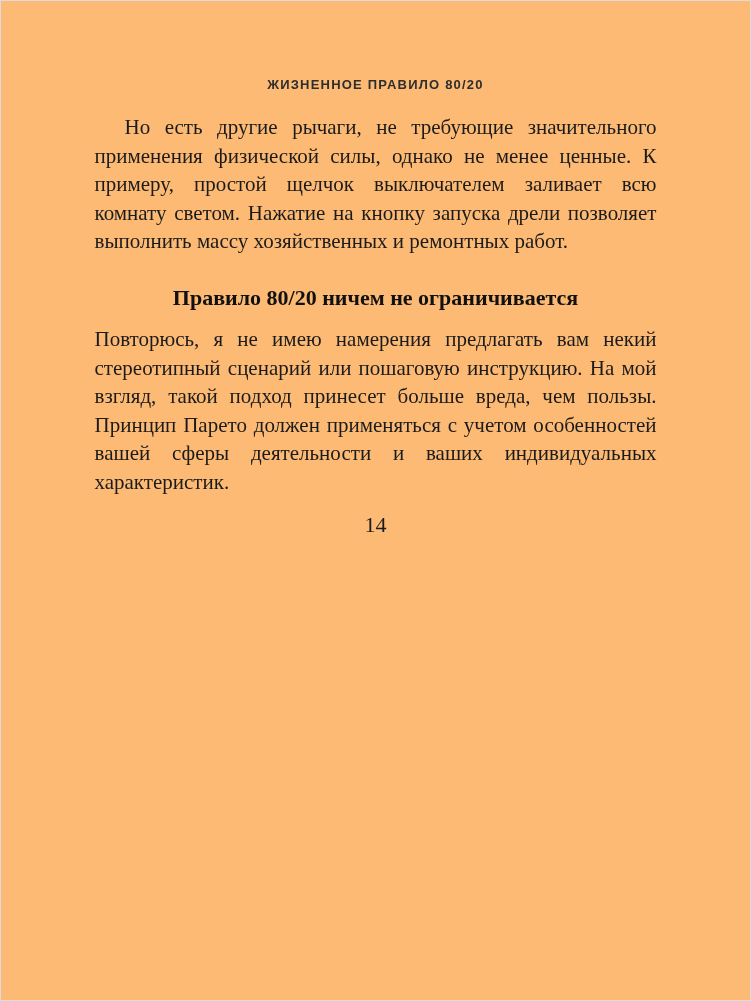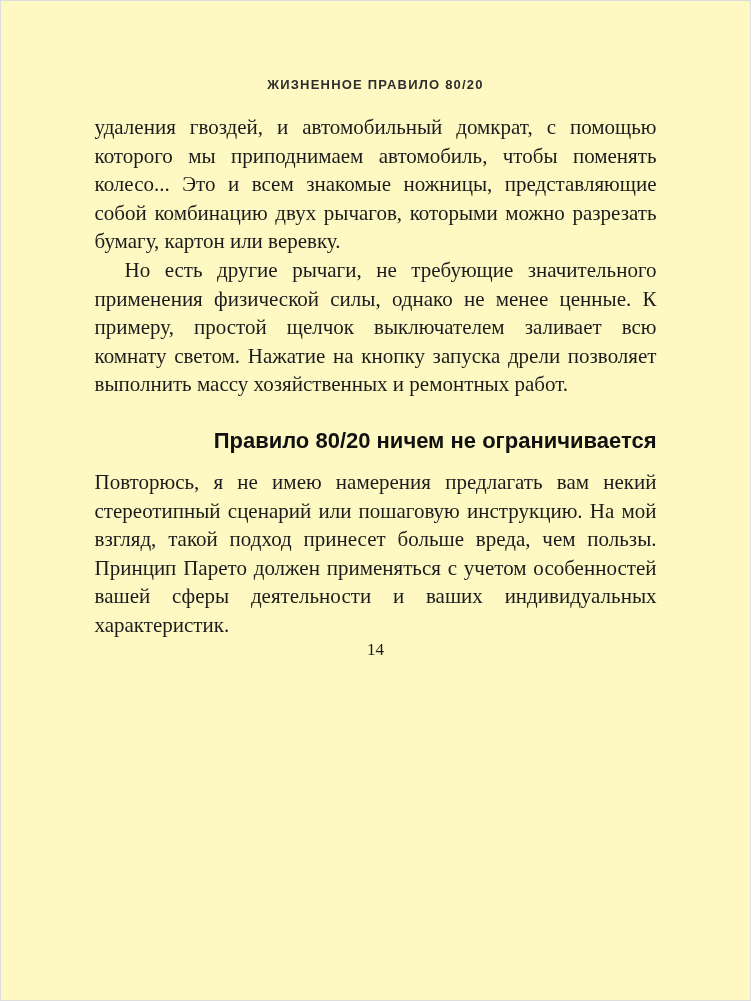--- a/index.html
+++ b/index.html
@@ -5,21 +5,21 @@
   * { box-sizing: border-box; }
   html, body {
     margin: 0;
     padding: 0;
     background: #ffffff;
   }
   .page {
     position: relative;
     width: 751px;
     height: 1001px;
-    background: #fef9c3;
+    background: #fdba74;
     border: 1px solid #dcdcdc;
     padding-top: 76px;
     overflow: hidden;
     font-family: "Liberation Serif", "DejaVu Serif", serif;
     color: #1b1b1b;
   }
   .running-head {
     text-align: center;
     font-family: "Liberation Sans", "DejaVu Sans", sans-serif;
     font-weight: bold;
@@ -36,45 +36,45 @@
     text-align: justify;
     hyphens: manual;
   }
   .page-body p {
     margin: 0;
   }
   .page-body p.indent {
     text-indent: 30px;
   }
   .section-heading {
-    font-family: Liberation Sans, sans-serif;
+    font-family: Liberation Serif, serif;
     font-weight: bold;
     font-size: 22px;
     line-height: 28px;
-    text-align: right;
+    text-align: center;
     margin: 28px 0 13px 0;
     color: #111111;
   }
   .page-number {
     text-align: center;
-    font-size: 17px;
+    font-size: 22px;
+    margin-top: 15px;
     color: #1b1b1b;
   }
   em { font-style: italic; }
 </style>
 </head>
 <body>
 
 <div class="page">
 
   <header class="running-head">ЖИЗНЕННОЕ ПРАВИЛО 80/20</header>
 
   <main class="page-body">
 
-    <p class="no-indent">удаления гвоздей, и автомобильный домкрат, с помо­щью которого мы приподнимаем автомобиль, чтобы поменять колесо... Это и всем знакомые ножницы, представляющие собой комбинацию двух рычагов, которыми можно разрезать бумагу, картон или ве­ревку.</p>
 
     <p class="indent">Но есть другие рычаги, не требующие значитель­ного применения физической силы, однако не менее ценные. К примеру, простой щелчок выключателем заливает всю комнату светом. Нажатие на кнопку запуска дрели позволяет выполнить массу хозяй­ственных и ремонтных работ.</p>
 
 
     <h2 class="section-heading">Правило 80/20 ничем не ограничивается</h2>
 
     <p class="no-indent">Повторюсь, я не имею намерения предлагать вам некий стереотипный сценарий или пошаговую ин­струкцию. На мой взгляд, такой подход принесет больше вреда, чем пользы. Принцип Парето должен применяться с учетом особенностей вашей сферы дея­тельности и ваших индивидуальных характеристик.</p>
 
 
 

